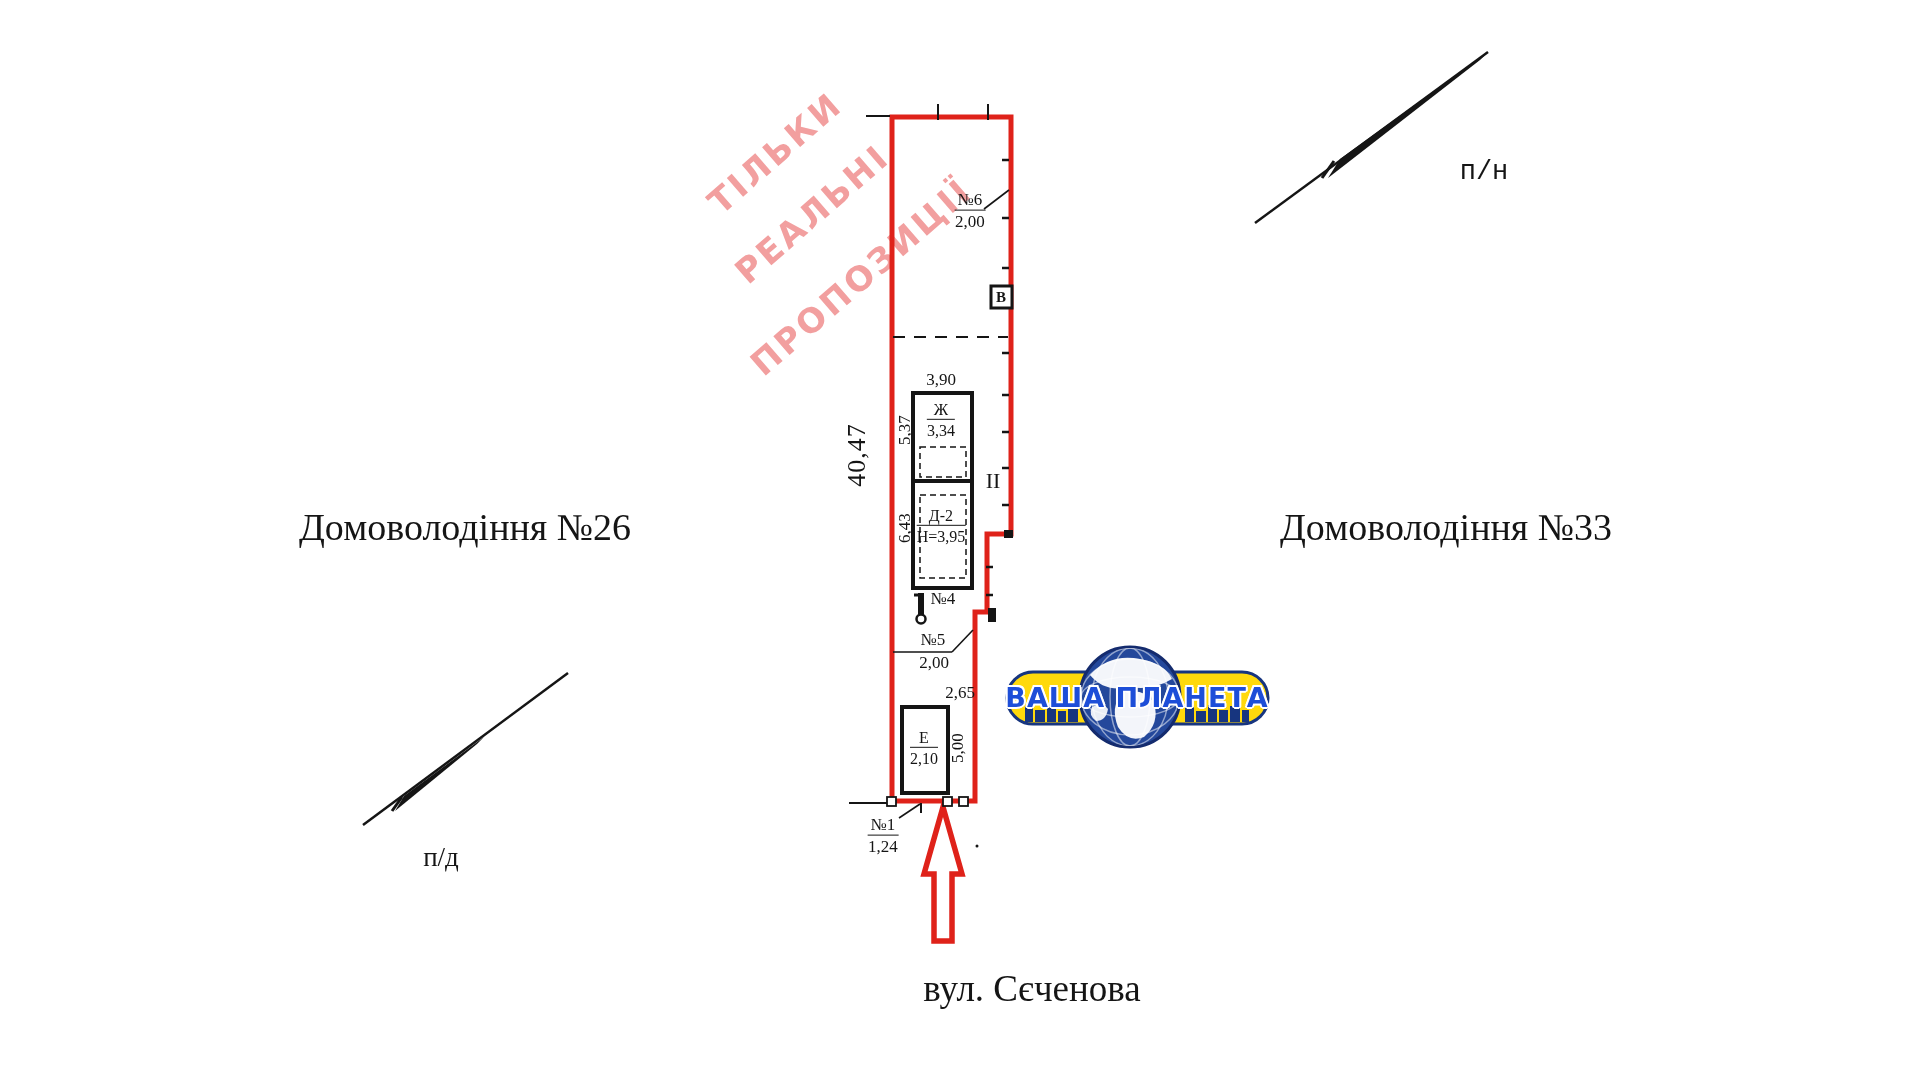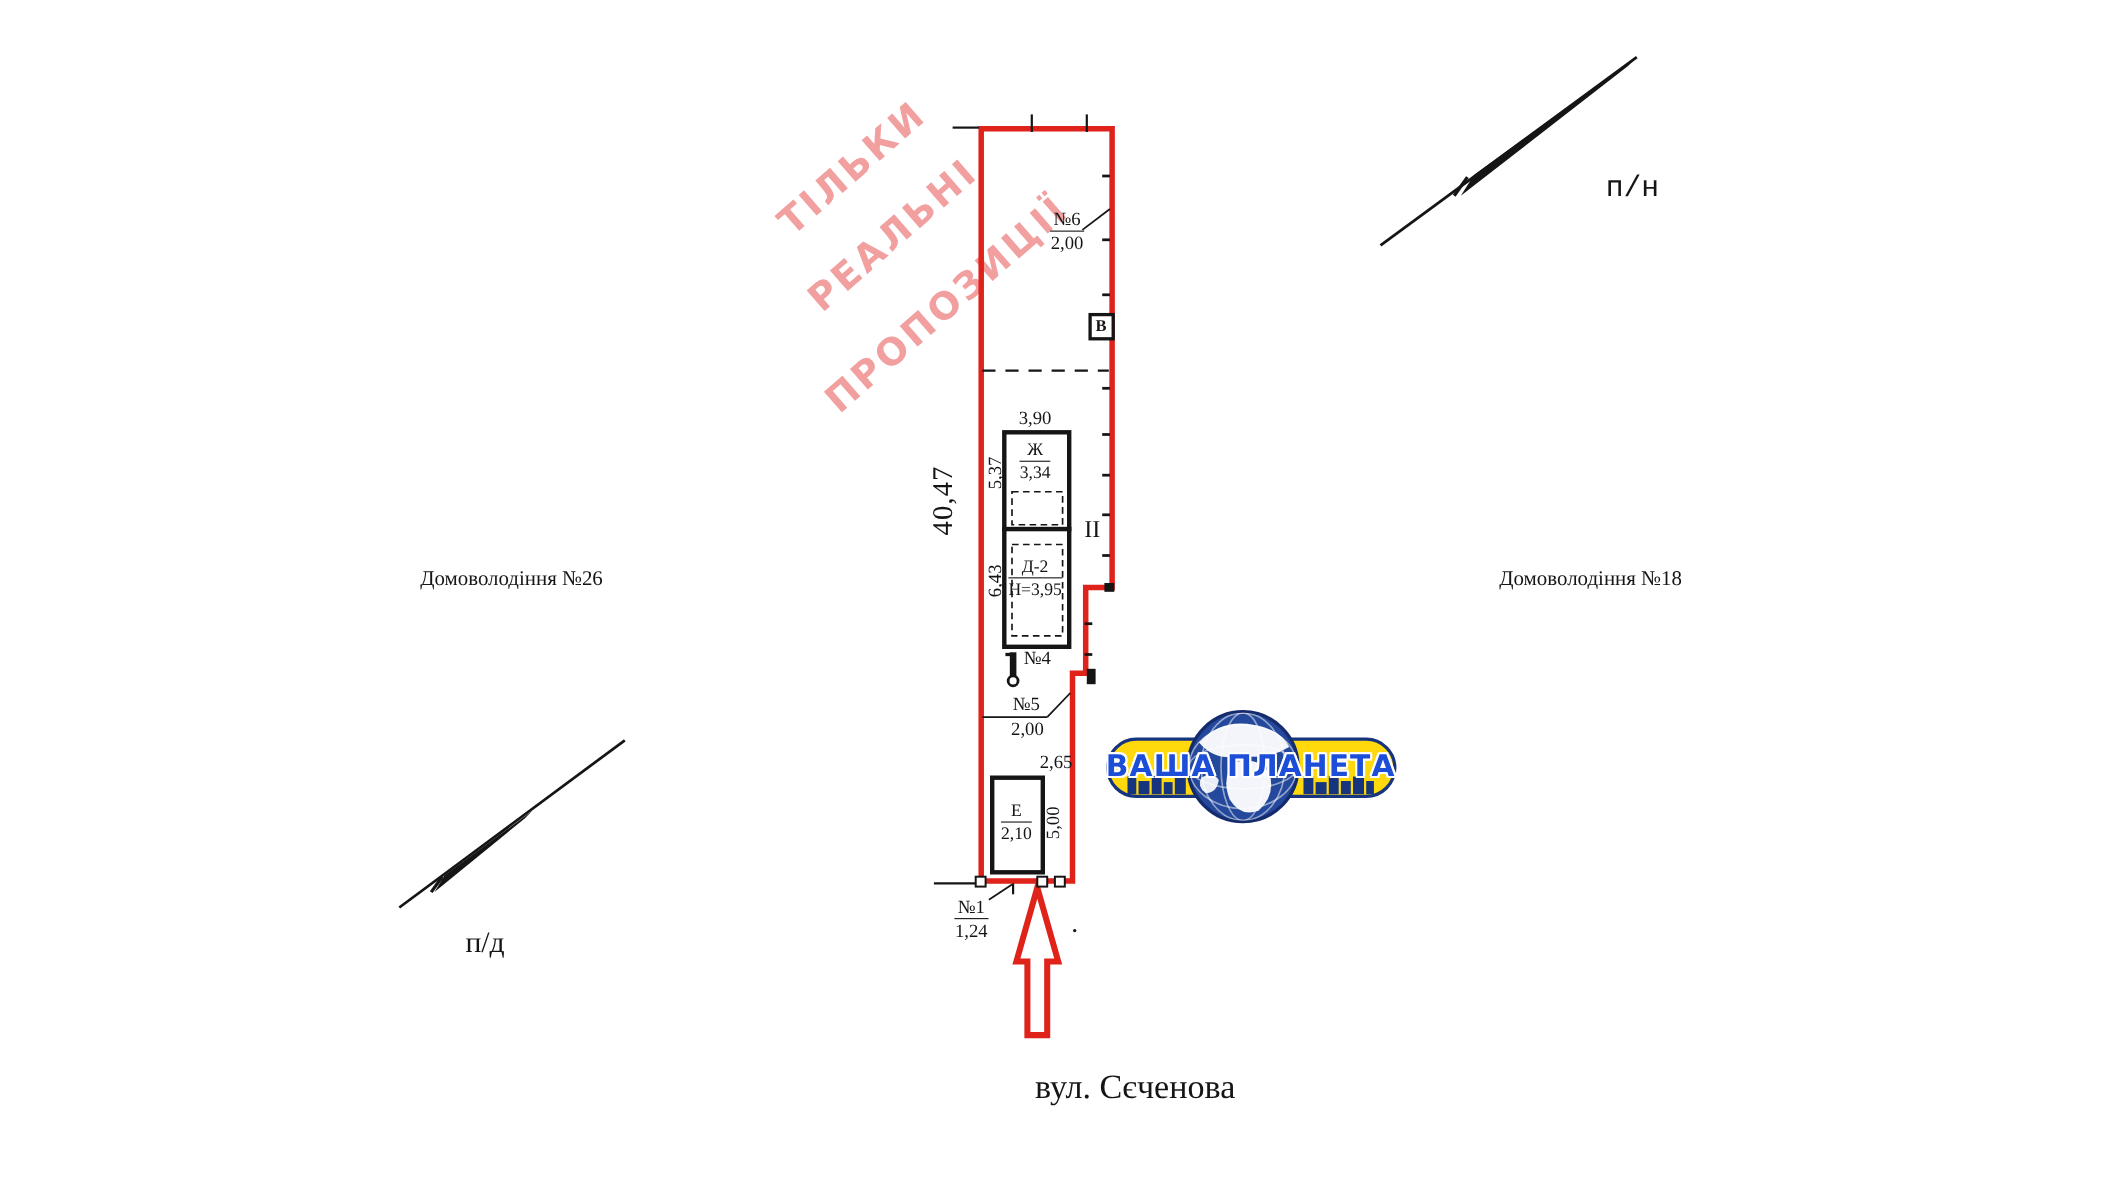--- a/index.html
+++ b/index.html
@@ -2,22 +2,22 @@
 <html><head>
 <meta charset="utf-8">
 <style>
   html,body{margin:0;padding:0;background:#fff;}
   #stage{position:relative;width:1920px;height:1080px;background:#ffffff;overflow:hidden;
          font-family:"Liberation Serif","DejaVu Serif",serif;color:#151515;}
   svg.overlay{position:absolute;left:0;top:0;z-index:2;pointer-events:none;}
   .lbl{position:absolute;transform:translate(-50%,-50%);white-space:nowrap;z-index:3;
        font-family:"Liberation Serif","DejaVu Serif",serif;color:#151515;}
   .rot{transform:translate(-50%,-50%) rotate(-90deg);}
-  .big{font-size:19px;}
-  .street{font-size:31px;}
+  .big{font-size:38px;}
+  .street{font-size:37px;}
   .compass{font-size:27px;}
   .dim{font-size:17px;}
   .dim-big{font-size:26px;letter-spacing:1px;}
   .section{font-size:22px;}
   .well{font-size:15px;font-weight:bold;z-index:4;}
   .frac{position:absolute;transform:translate(-50%,-50%);text-align:center;z-index:3;
         font-size:16px;line-height:1.2;font-family:"Liberation Serif","DejaVu Serif",serif;}
   .frac .num{display:block;border-bottom:1.6px solid #151515;padding:0 7px;}
   .frac .den{display:block;padding-top:1px;}
   .frac.pt{font-size:17px;}
@@ -106,21 +106,21 @@
     </g>
 
     <g>
       <line x1="914" y1="595" x2="922" y2="595" stroke="#151515" stroke-width="3"></line>
       <line x1="921" y1="593" x2="921" y2="616" stroke="#151515" stroke-width="6"></line>
       <circle cx="921" cy="619" r="4.5" fill="#ffffff" stroke="#151515" stroke-width="2.5"></circle>
     </g>
   </svg>
 
   <div class="lbl big" style="left:465px;top:527px;">Домоволодіння №26</div>
-  <div class="lbl big" style="left:1446px;top:527px;">Домоволодіння №18</div>
+  <div class="lbl big" style="left:1446px;top:527px;">Домоволодіння №33</div>
   <div class="lbl street" style="left:1032px;top:988px;">вул. Сєченова</div>
   <div class="lbl compass" style="left:1484px;top:172px;font-family:Liberation Mono, monospace;">п/н</div>
   <div class="lbl compass" style="left:441px;top:857px;">п/д</div>
 
   <div class="lbl dim-big rot" style="left:857px;top:455px;">40,47</div>
   <div class="lbl dim rot" style="left:905px;top:430px;">5,37</div>
   <div class="lbl dim rot" style="left:905px;top:528px;">6,43</div>
   <div class="lbl dim" style="left:941px;top:380px;">3,90</div>
   <div class="lbl dim" style="left:960px;top:693px;">2,65</div>
   <div class="lbl dim rot" style="left:958px;top:748px;">5,00</div>

